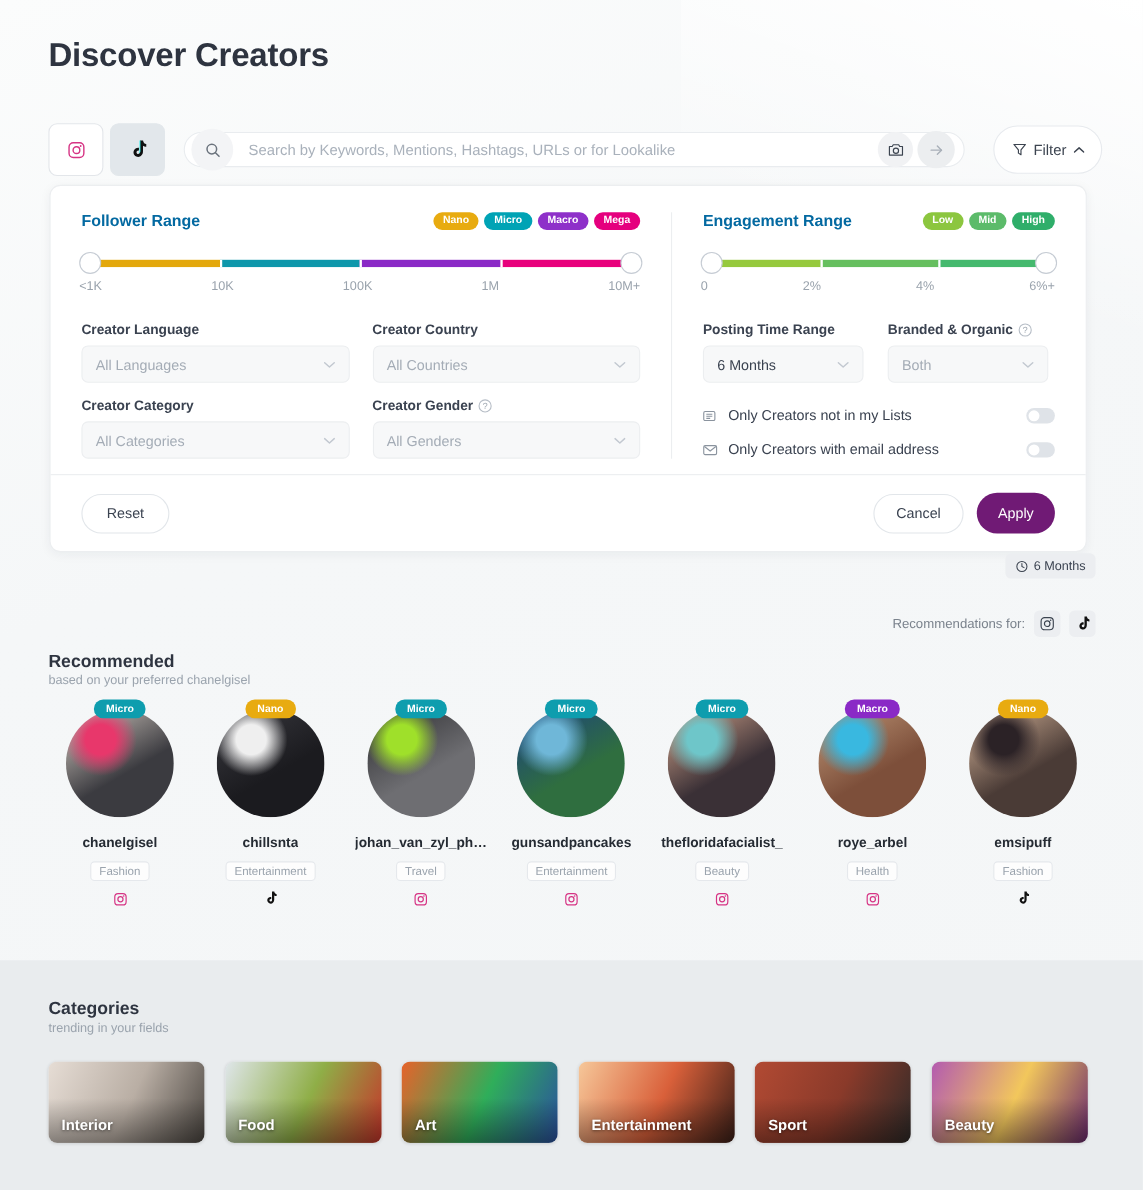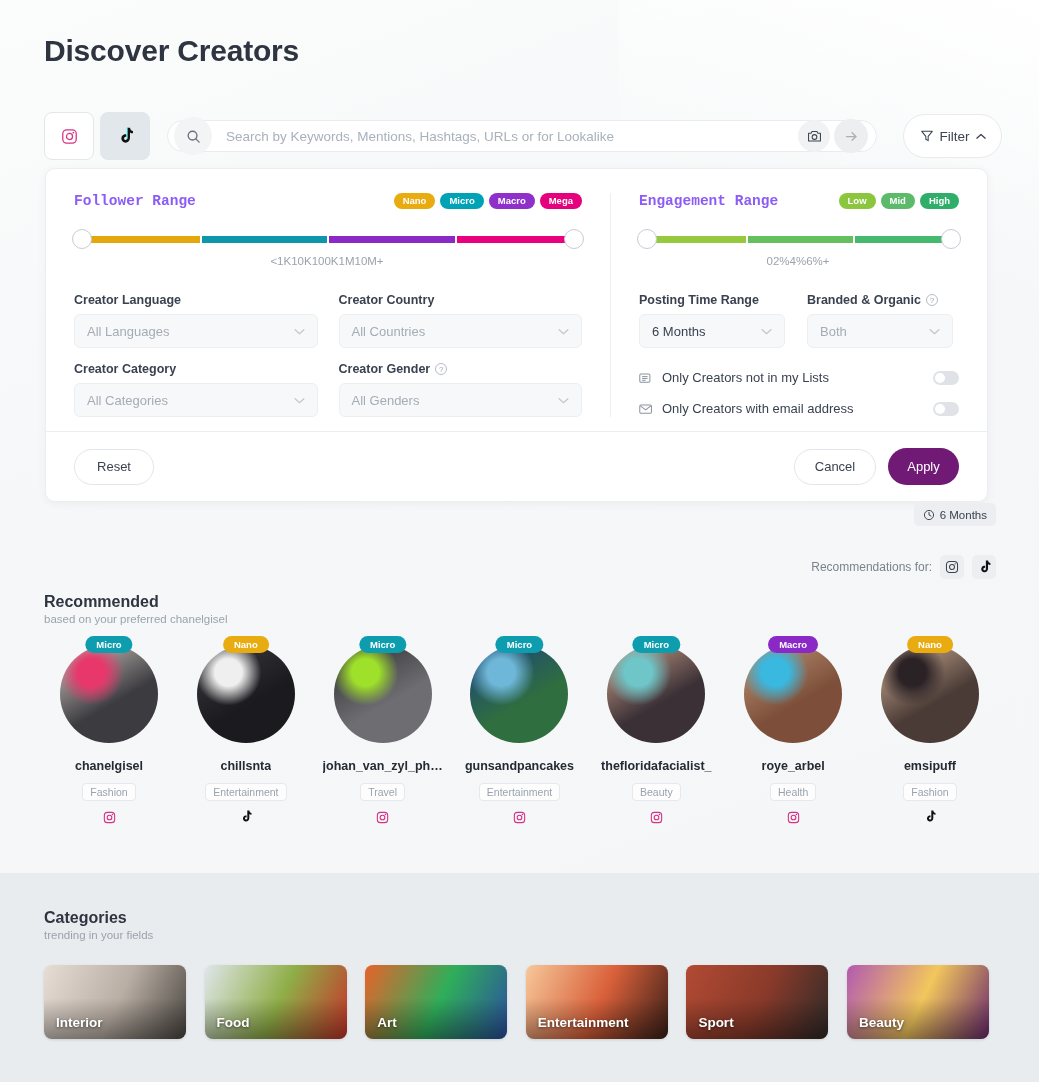--- a/index.html
+++ b/index.html
@@ -65,38 +65,38 @@
   .filter-panel{
     position:absolute; left:45px; top:168px; width:943px;
     background:#fff; border:1px solid #eceef0; border-radius:10px;
     box-shadow:0 2px 10px rgba(20,30,50,.05);
   }
   .fp-body{ display:flex; padding:24px 0 14px 0; }
   .fp-left{ width:565px; padding:0 28px 0 28px; border-right:1px solid #eceef0; }
   .fp-right{ flex:1; padding:0 28px 0 28px; }
 
   .sec-head{ display:flex; align-items:center; justify-content:space-between; margin-bottom:20px; }
-  .sec-title{ font-size:14.5px; font-weight:bold; color:#8b5cf6;font-family:Liberation Mono, monospace; }
+  .sec-title{ font-size:14.5px; font-weight:bold; color:#0369a1; }
   .chips{ display:flex; gap:5px; }
   .chip{
     font-size:9.5px; font-weight:bold; color:#fff; border-radius:9px;
     padding:3px 9px 3px 9px; line-height:1.1;
   }
 
   .slider-wrap{ position:relative; height:22px; margin:0 0 4px 0; }
   .track{ position:absolute; top:7px; left:0; right:0; height:7px; border-radius:4px; display:flex; overflow:hidden; }
   .seg{ height:100%; }
   .seg + .seg{ border-left:2px solid #fff; }
   .knob{
     position:absolute; top:0; width:20px; height:20px; border-radius:50%;
     background:#fff; border:1.6px solid #c6ccd4; cursor:pointer;
   }
   .knob.left{ left:-2px; }
   .knob.right{ right:-2px; }
-  .ticks{ display:flex; justify-content:center; font-size:11.5px; color:#9aa3ad; margin-top:0; }
+  .ticks{ display:flex; justify-content:space-between; font-size:11.5px; color:#9aa3ad; margin-top:0; }
   .ticks span:first-child{ margin-left:-2px; }
 
   .fields-grid{ display:grid; grid-template-columns:1fr 1fr; gap:14px 21px; margin-top:26px; }
   .field-label{ font-size:12.5px; font-weight:bold; color:#3a4250; margin-bottom:7px; display:flex; align-items:center; gap:5px; }
   .select{
     height:34px; background:#f7f8f9; border:1px solid #eceef0; border-radius:6px;
     display:flex; align-items:center; justify-content:space-between;
     padding:0 12px; font-size:13px; color:#a4acb6; cursor:pointer;
   }
   .select.filled{ color:#3a4250; }

